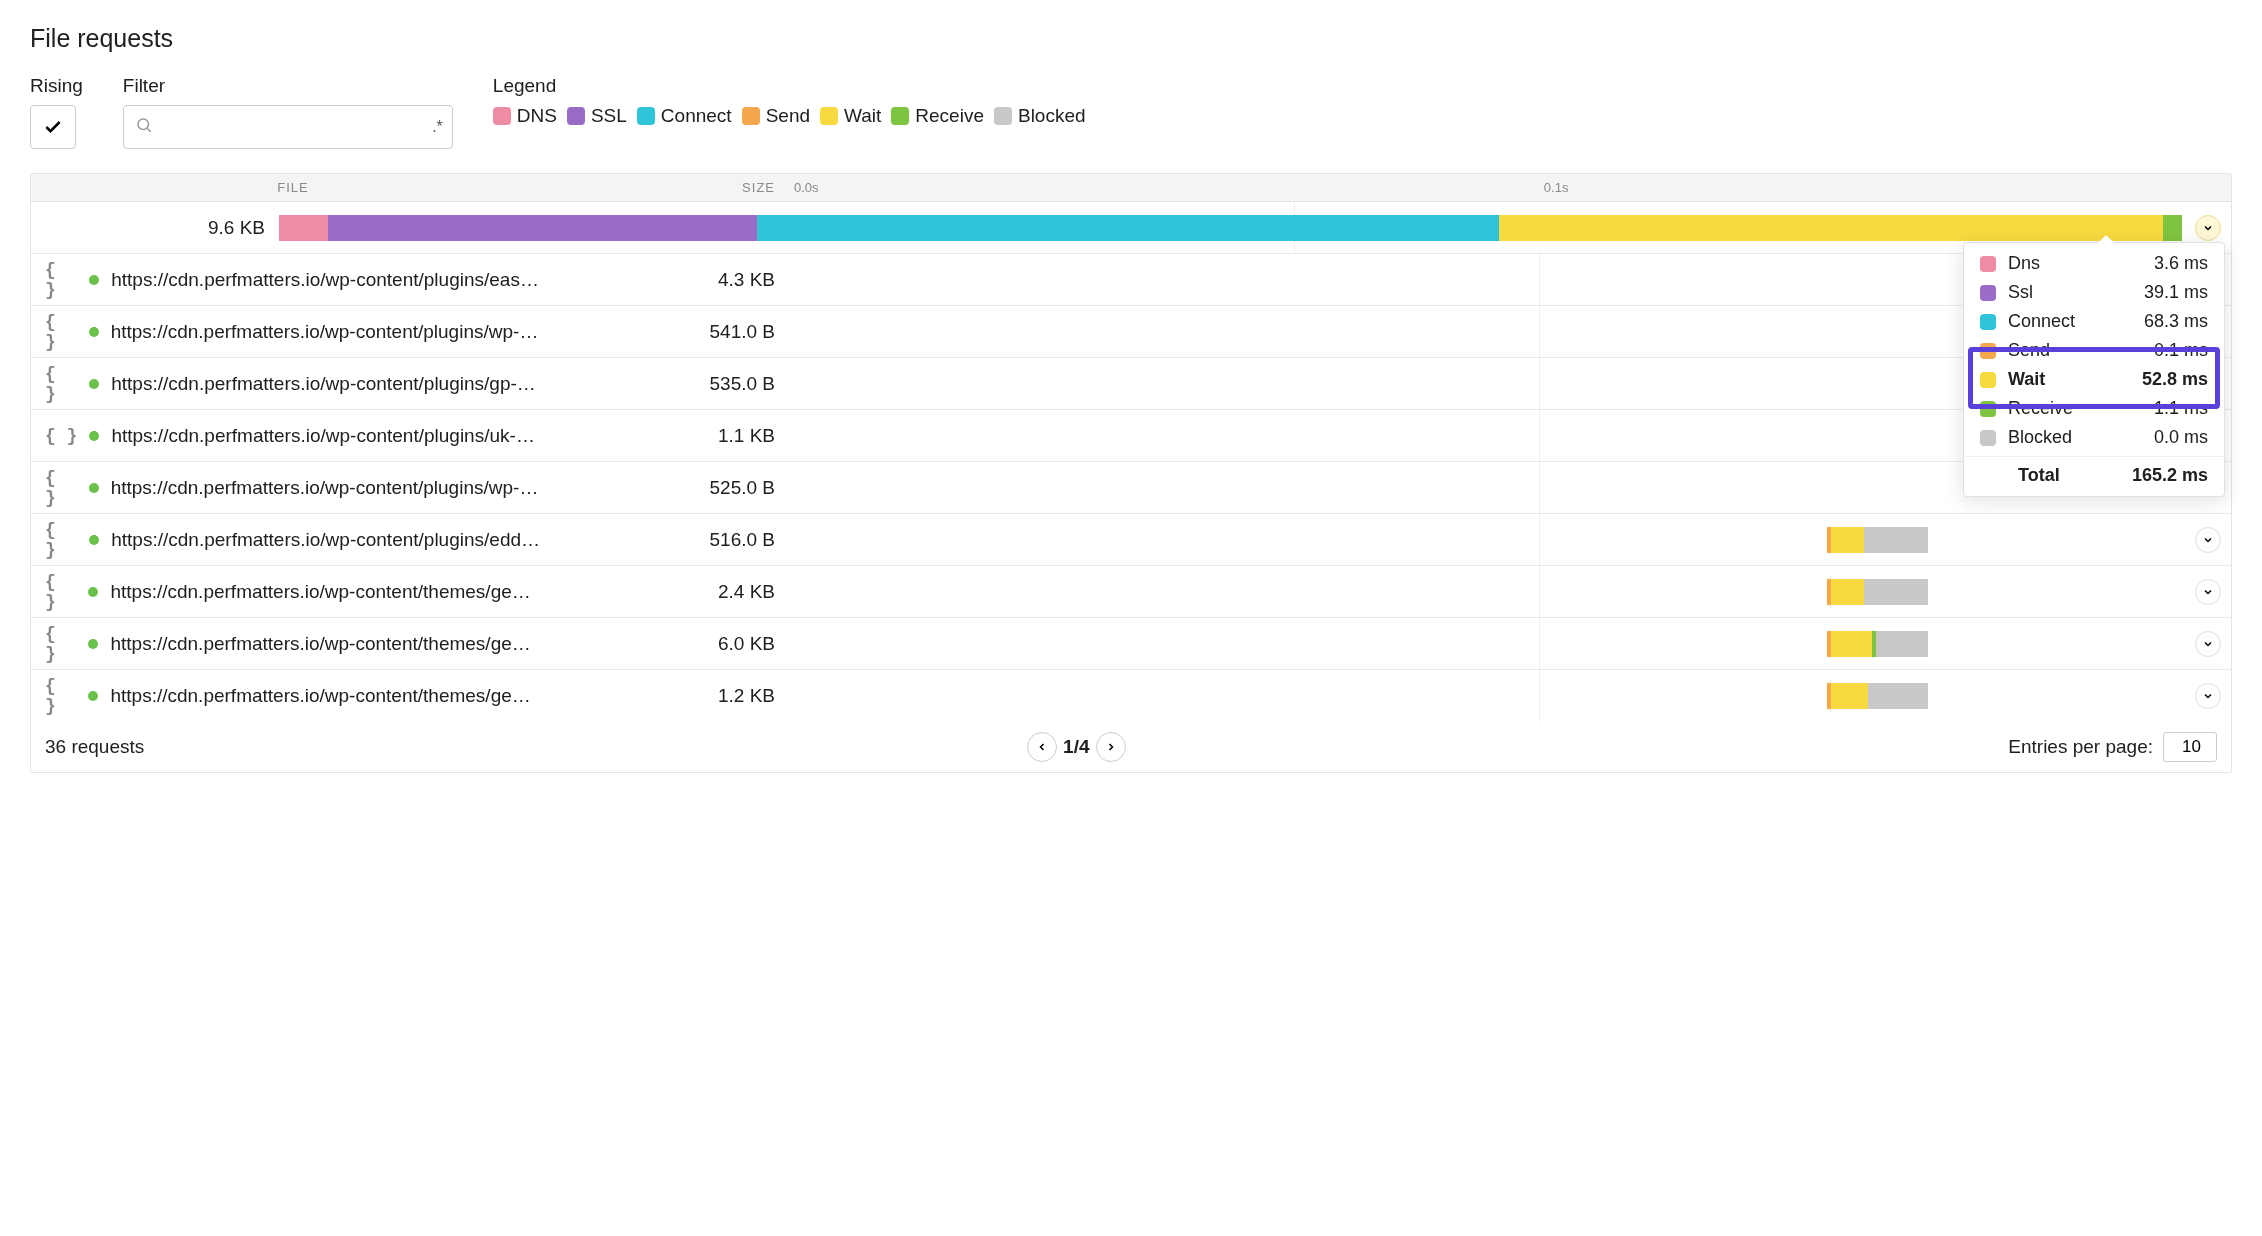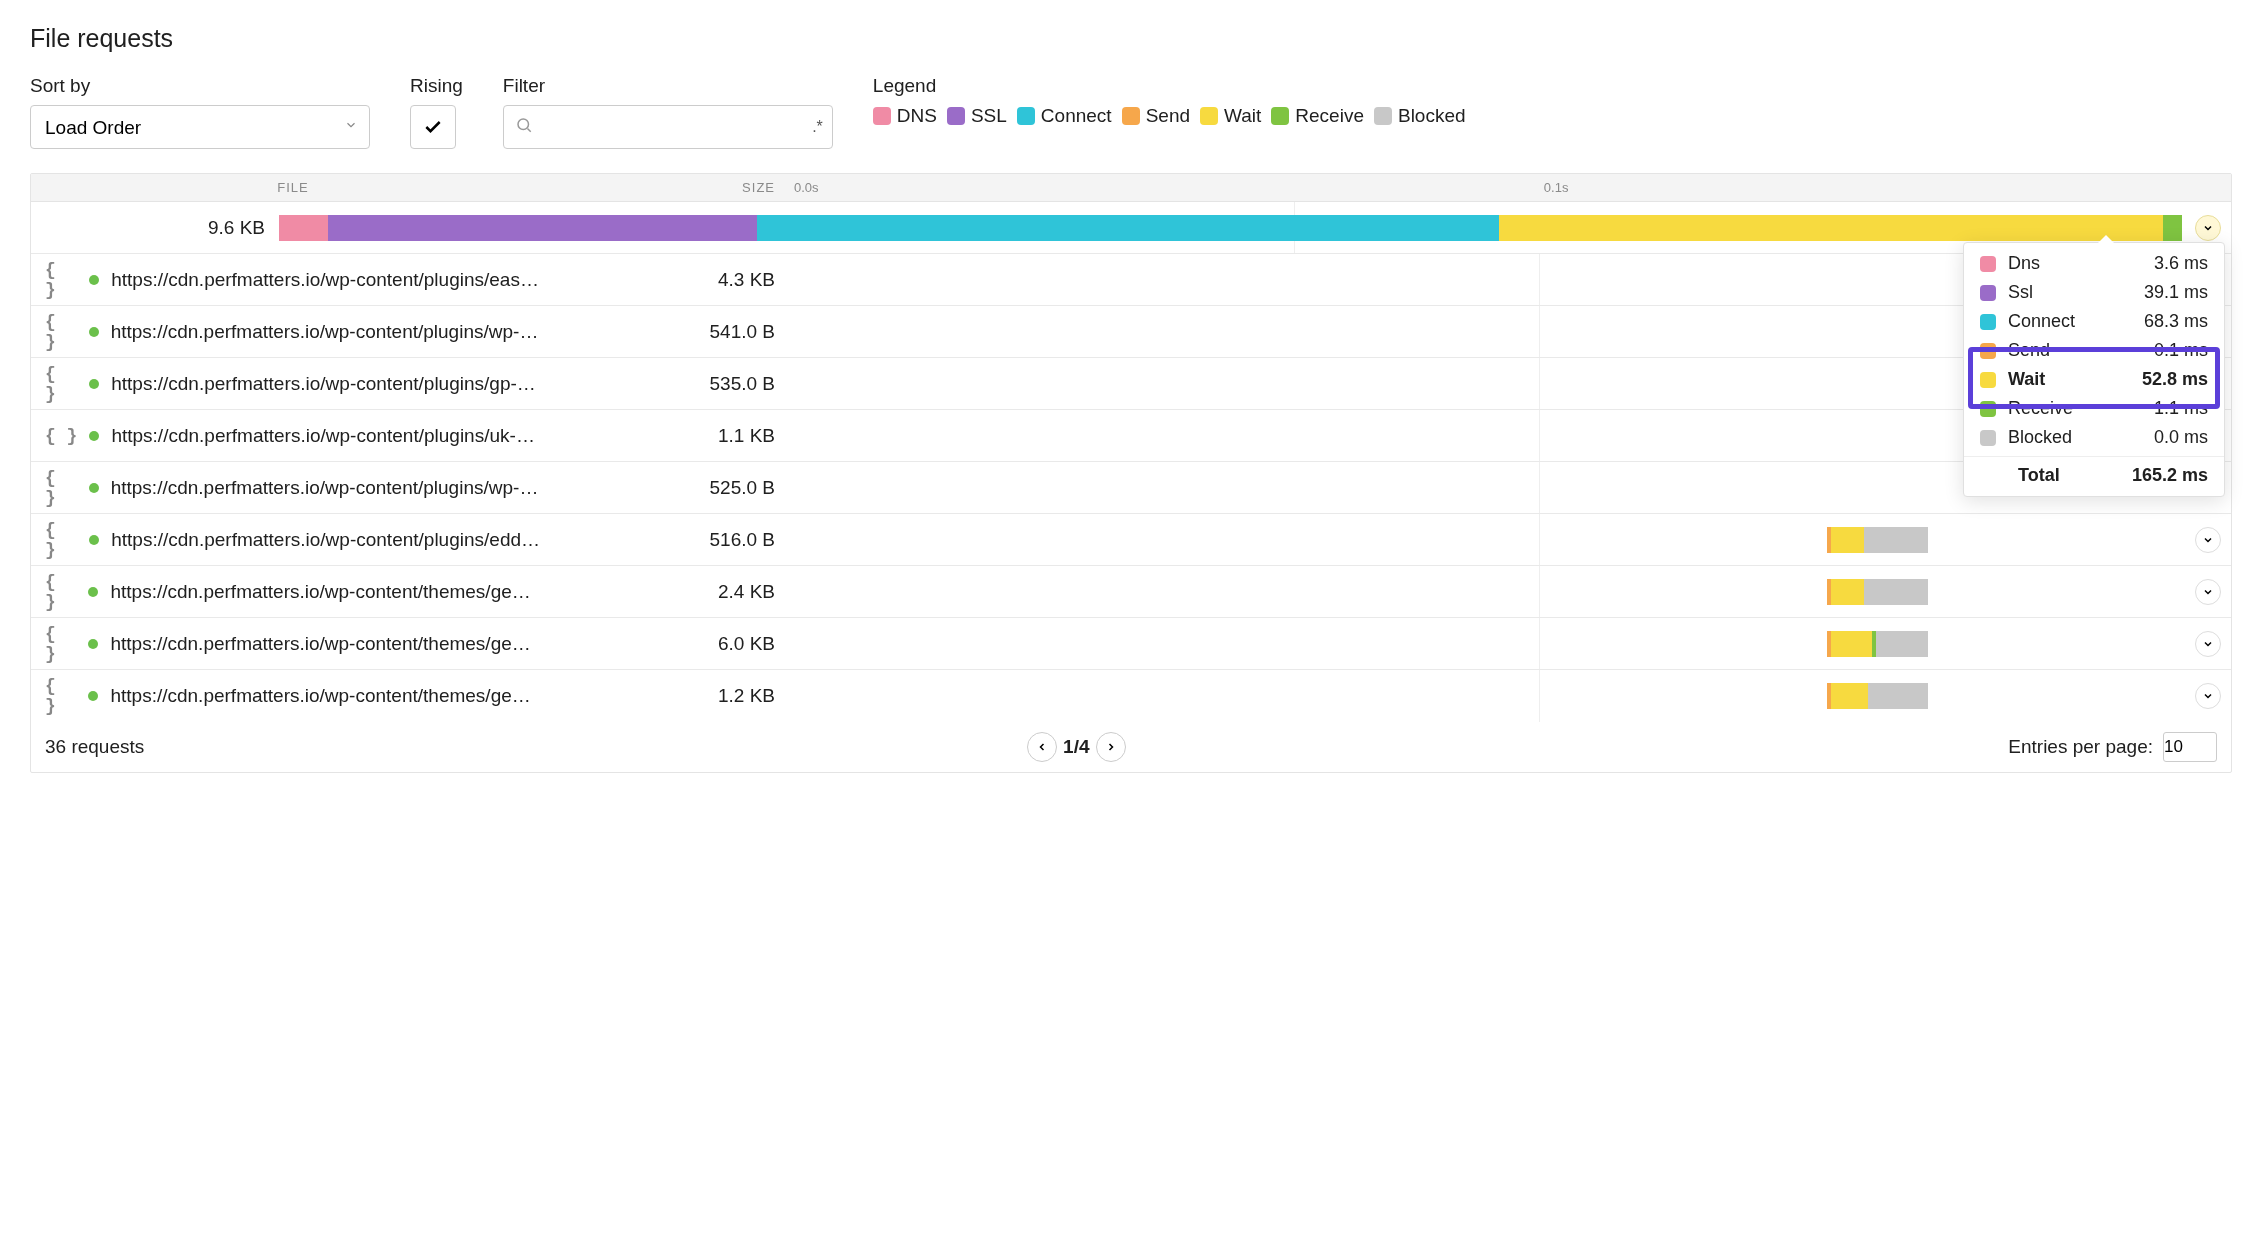--- a/index.html
+++ b/index.html
@@ -43,51 +43,38 @@
   .status-dot { width: 10px; height: 10px; border-radius: 50%; background: #6bc04b; display: inline-block; flex-shrink: 0; }
   .url { white-space: nowrap; overflow: hidden; text-overflow: ellipsis; }
   .bar-track { position: absolute; top: 50%; transform: translateY(-50%); height: 26px; display: flex; }
   .seg { height: 100%; }
   .expand-btn { position: absolute; right: 10px; top: 50%; transform: translateY(-50%); width: 26px; height: 26px; border-radius: 50%; border: 1px solid #ddd; background: #fff; display: flex; align-items: center; justify-content: center; cursor: pointer; z-index: 3; }
   .expand-btn.open { background: #fff8d6; border-color: #e8dd9a; }
   .footer { display: flex; align-items: center; justify-content: space-between; padding: 10px 14px; font-size: 19px; }
   .pager { display: flex; align-items: center; gap: 6px; }
   .pg-btn { width: 30px; height: 30px; border: 1px solid #ccc; border-radius: 50%; background: #fff; display: flex; align-items: center; justify-content: center; cursor: pointer; }
   .epp { display: flex; align-items: center; gap: 10px; }
-  .epp-input { width: 54px; height: 30px; border: 1px solid #ccc; border-radius: 3px; text-align: left; font-size: 17px; }
+  .epp-input { width: 54px; height: 30px; border: 1px solid #ccc; border-radius: 3px; text-align: right; font-size: 17px; }
 
   .tooltip { position: absolute; top: 40px; right: 6px; width: 262px; background: #fff; border: 1px solid #e0e0e0; border-radius: 4px; box-shadow: 0 4px 20px rgba(0,0,0,0.12); z-index: 10; padding: 6px 0; }
   .tooltip::before { content: ""; position: absolute; top: -8px; right: 110px; width: 0; height: 0; border-left: 8px solid transparent; border-right: 8px solid transparent; border-bottom: 8px solid #fff; }
   .tt-row { display: flex; align-items: center; padding: 4px 16px; font-size: 18px; }
   .tt-row .swatch { width: 16px; height: 16px; margin-right: 12px; }
   .tt-name { flex: 1; }
   .tt-val { text-align: right; }
   .tt-total { border-top: 1px solid #eee; margin-top: 4px; padding-top: 8px; font-weight: 600; gap: 10px; }
   .highlight-box { position: absolute; border: 5px solid #5b3fd9; border-radius: 4px; pointer-events: none; }
   .row-tick { position: absolute; top: 0; bottom: 0; border-left: 1px solid #eee; }
 </style>
 </head>
 <body>
 
 <h2 class="title">File requests</h2>
 
 <div class="controls">
-  <div class="ctrl-group">
-    <span class="ctrl-label">Sort by</span>
-    <div class="select-wrap">
-      <select>
-        <option>Load Order</option>
-      </select>
-      <span class="chev">
-        <svg width="14" height="14" viewBox="0 0 24 24" fill="none" stroke="currentColor" stroke-width="2">
-            <polyline points="6 9 12 15 18 9"></polyline>
-          </svg>
-      </span>
-    </div>
-  </div>
 
   <div class="ctrl-group">
     <span class="ctrl-label">Rising</span>
     <button class="rising-btn">
       <svg width="20" height="20" viewBox="0 0 24 24" fill="none" stroke="#000" stroke-width="3">
           <polyline points="20 6 9 17 4 12"></polyline>
         </svg>
     </button>
   </div>
 

